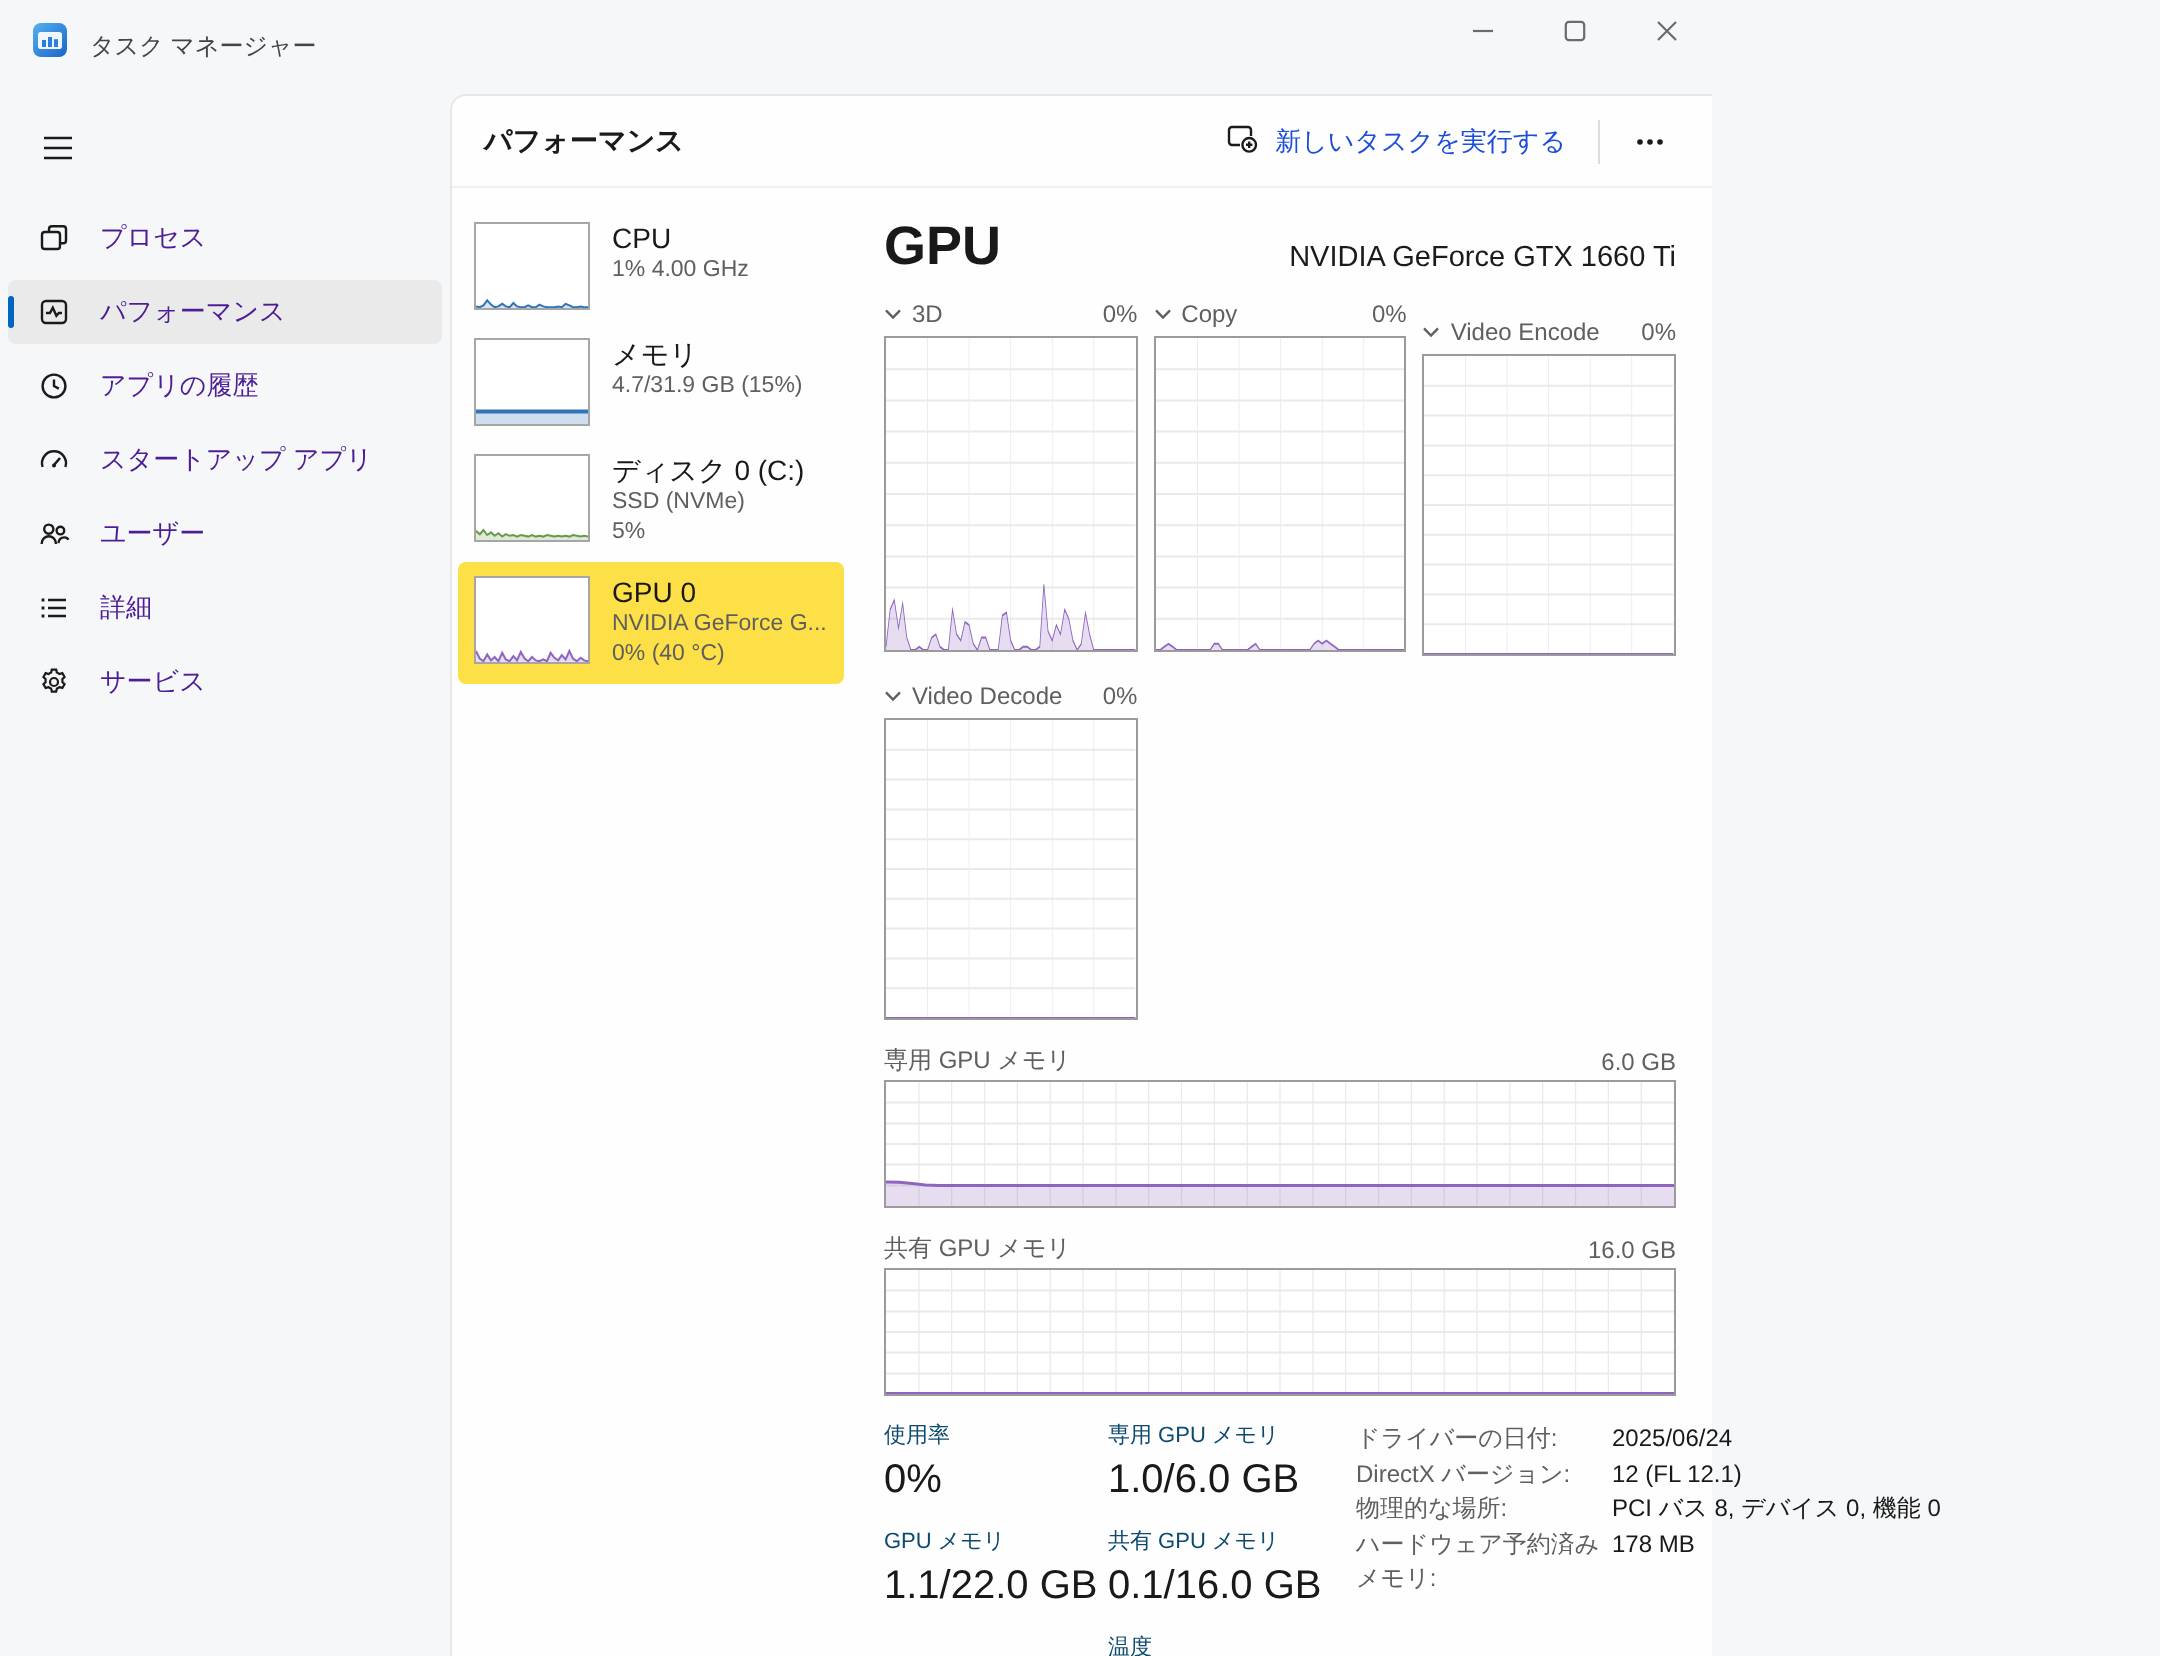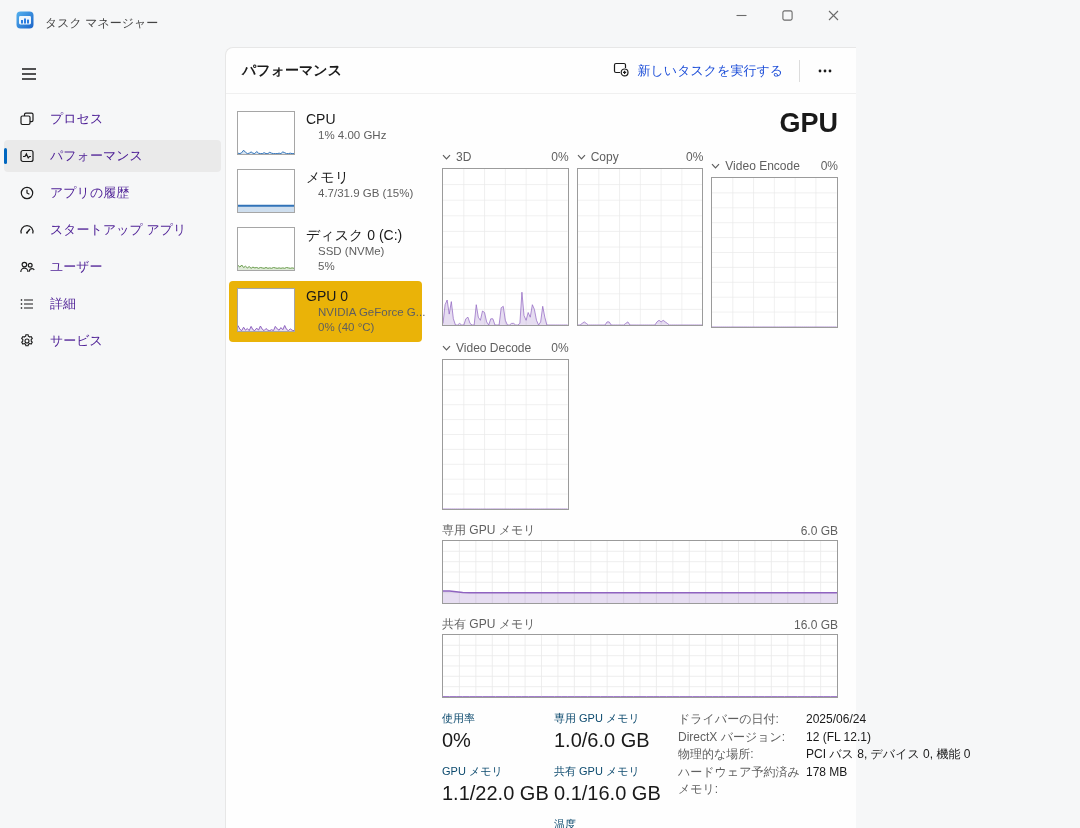--- a/index.html
+++ b/index.html
@@ -36,29 +36,29 @@
   .run-task{display:flex;align-items:center;gap:9px;border:none;background:transparent;font-size:13px;color:#1d4ed8;
     font-family:inherit;padding:6px 10px;border-radius:4px;}
   .vdivider{width:1px;height:22px;background:#dcdcdc;}
   .more-btn{border:none;background:transparent;padding:6px 12px;border-radius:4px;display:flex;align-items:center;}
 
   .content{display:flex;padding:10px 18px 0 3px;}
 
   
   .device-list{width:193px;flex:0 0 193px;display:flex;flex-direction:column;}
   .dev-item{display:flex;gap:11px;padding:7px 8px;border-radius:4px;cursor:default;}
-  .dev-item.selected{background:#eab308;}
+  .dev-item.selected{background:#fde047;}
   .mini-chart{width:56px;height:42px;border:1px solid #a6a6a6;background:#fff;flex:0 0 56px;overflow:hidden;}
   .dev-text{min-width:0;}
   .dev-title{font-size:14px;color:#191919;line-height:17px;}
-  .dev-sub{font-size:11.5px;color:#5f5f5f;line-height:15px;white-space:nowrap;margin-left:12px;}
+  .dev-sub{font-size:11.5px;color:#5f5f5f;line-height:15px;white-space:nowrap;}
 
   
   .detail{flex:1;margin-left:20px;min-width:0;}
-  .detail-title-row{display:flex;justify-content:space-between;align-items:flex-end;margin-top:2px;flex-direction:column;}
+  .detail-title-row{display:flex;justify-content:space-between;align-items:flex-end;margin-top:2px;}
   .detail-title-row h1{margin:0;font-size:27px;font-weight:600;line-height:34px;color:#191919;}
   .device-name{font-size:14.5px;color:#1b1b1b;padding-bottom:3px;}
 
   .charts-grid{display:grid;grid-template-columns:1fr 1fr 1fr;column-gap:8px;margin-top:6px;}
   .chart-cell.row2{margin-top:9px;}
   .chart-head{display:flex;justify-content:space-between;align-items:center;height:22px;font-size:12px;color:#5f5f5f;}
   .chart-head .lbl{display:flex;align-items:center;gap:5px;}
   .chart-box{border:1px solid #9b9b9b;background:#fff;overflow:hidden;}
   .h156{height:156px;}
   .h149{height:149px;}
@@ -273,20 +273,21 @@
             <div class="dev-title">GPU 0</div>
             <div class="dev-sub">NVIDIA GeForce G...</div>
             <div class="dev-sub">0%  (40 °C)</div>
           </div>
         </div>
       </div>
 
       <div class="detail">
         <div class="detail-title-row">
           <h1>GPU</h1>
+          <span class="device-name">NVIDIA GeForce GTX 1660 Ti</span>
         </div>
 
         <div class="charts-grid">
           <div class="chart-cell">
             <div class="chart-head">
               <span class="lbl">
                 <svg width="9" height="6" viewBox="0 0 9 6" fill="none" stroke="#5f5f5f" stroke-width="1.2">
                     <path d="M1 1.2 4.5 4.8 8 1.2"></path>
                   </svg>
                 <span>3D</span>

